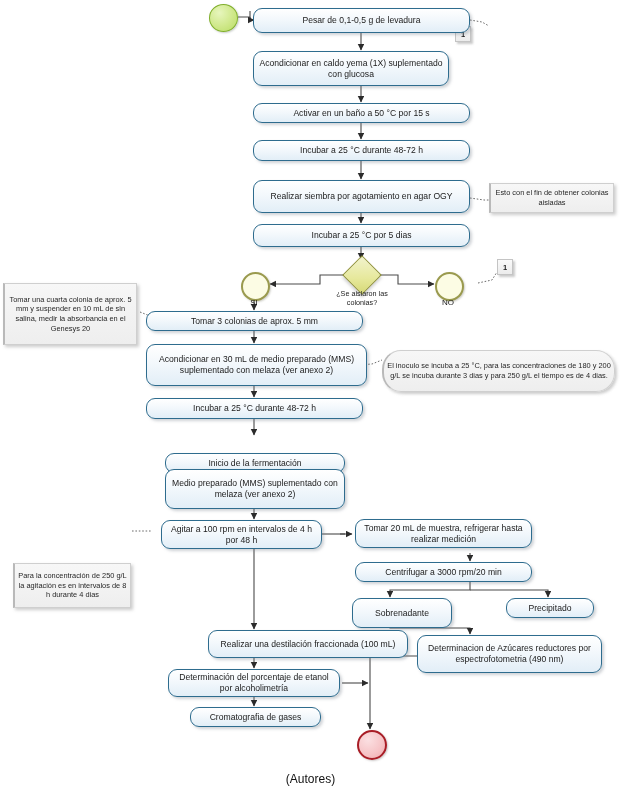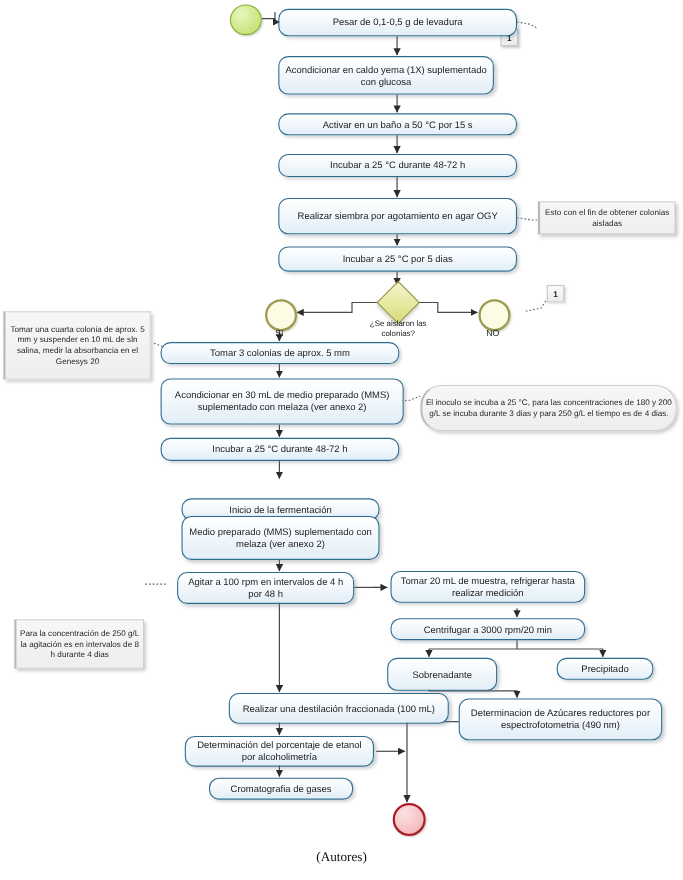--- a/index.html
+++ b/index.html
@@ -247,15 +247,15 @@
   <div class="ring-label" style="left:428px;top:298px;width:40px;">NO</div>
 
   <div class="note" style="left:489px;top:183px;width:125px;height:30px;">Esto con el fin de obtener colonias aisladas</div>
 
   <div class="note" style="left:3px;top:283px;width:134px;height:62px;">Tomar una cuarta colonia de aprox. 5 mm y suspender en 10 mL de sln salina, medir la absorbancia en el Genesys 20</div>
 
   <div class="note" style="left:382px;top:350px;width:233px;height:42px;border-radius:19px;">El inoculo se incuba a 25 °C, para las concentraciones de  180 y 200 g/L se incuba durante 3 dias  y para 250 g/L el tiempo es de 4 dias.</div>
 
   <div class="note" style="left:13px;top:515px;width:118px;height:45px;margin-top:48px;">Para la concentración de 250 g/L  la agitación es en intervalos de 8 h durante 4 dias</div>
 
-  <div class="caption" style="left:0;top:772px;font-family:Liberation Serif, serif;">(Autores)</div>
+  <div class="caption" style="left:0;top:772px;">(Autores)</div>
 
 </div>
 
 </body></html>

